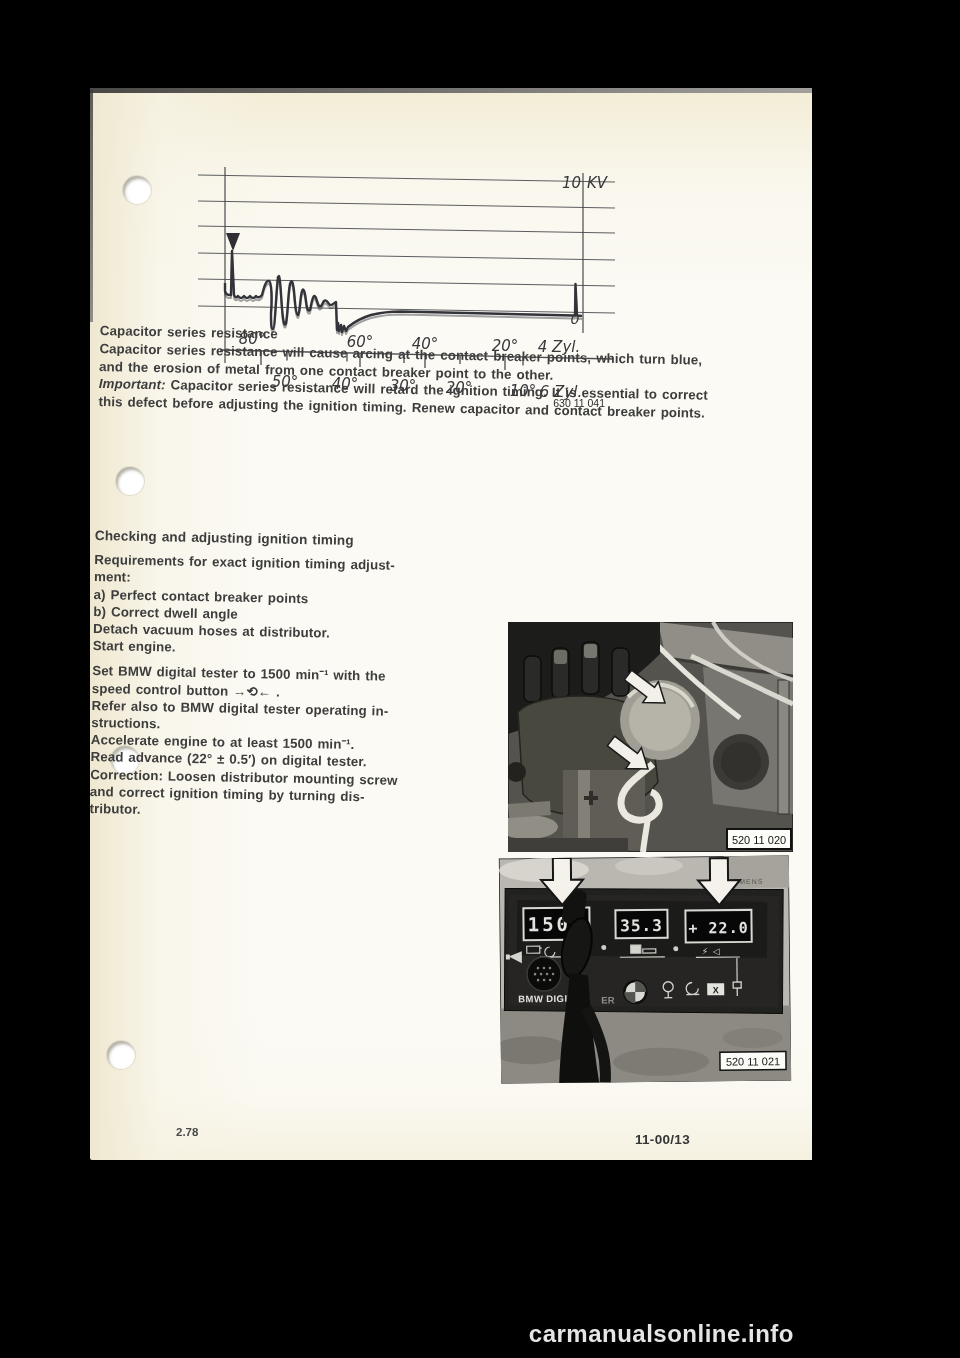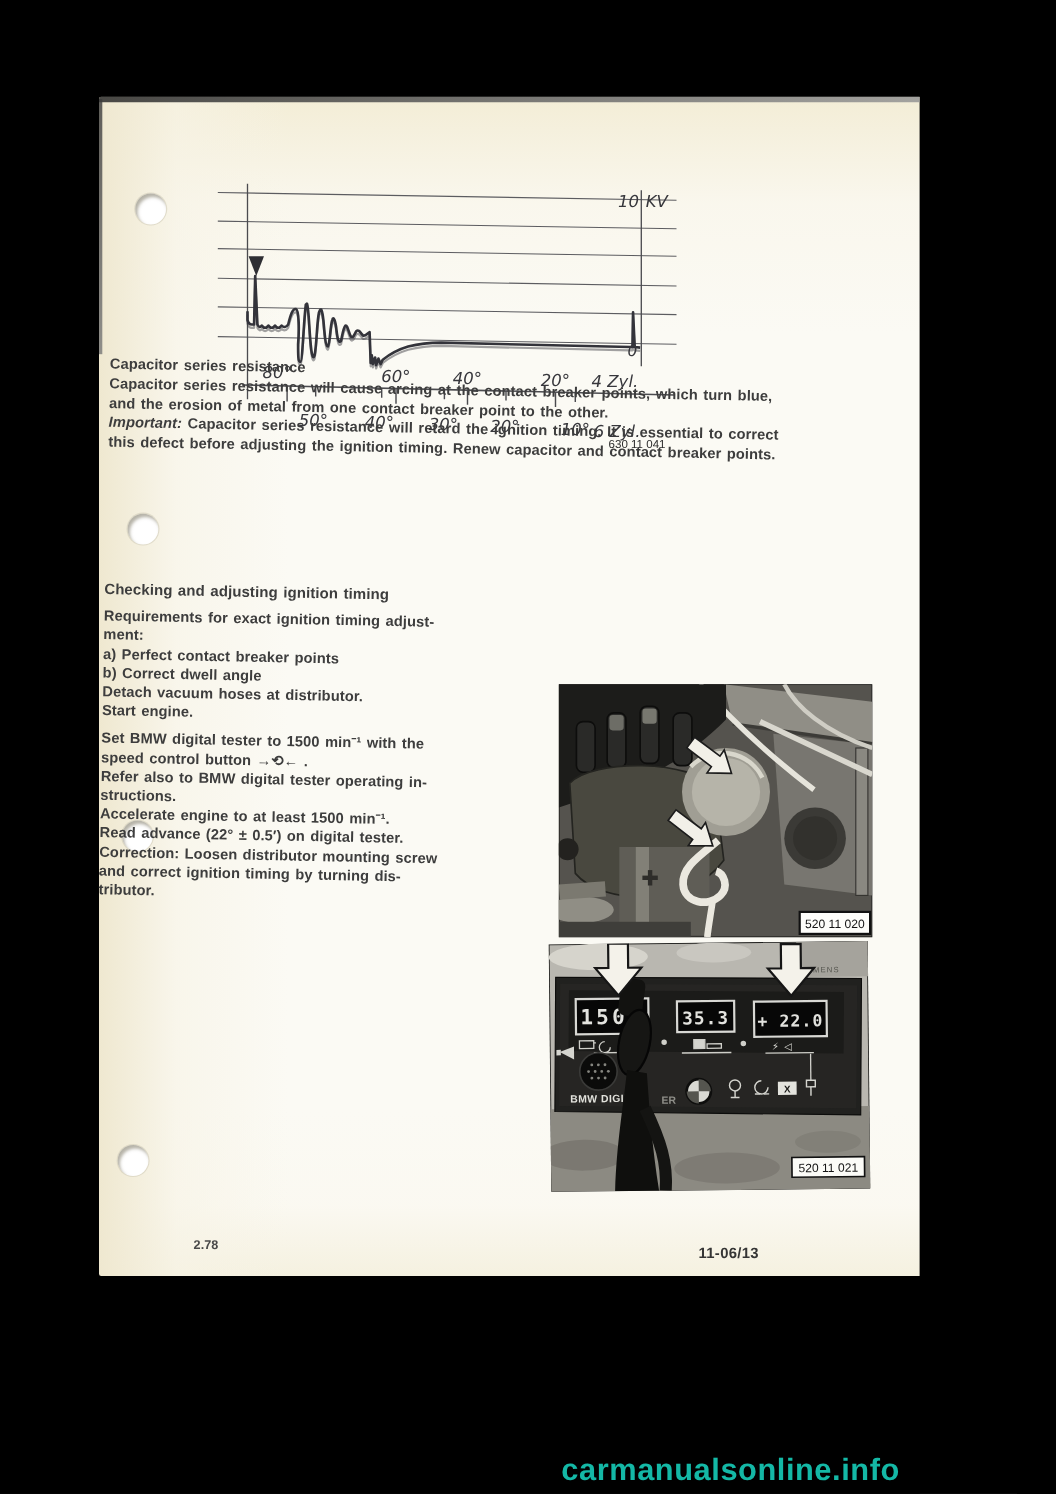--- a/index.html
+++ b/index.html
@@ -1,17 +1,17 @@
 <!DOCTYPE html>
 <html><head>
 <meta charset="utf-8">
 <style>
   html,body{margin:0;padding:0;background:#000;}
   .canvas{position:relative;width:812px;height:1358px;background:#000;overflow:hidden;
-          font-family:"Liberation Sans",sans-serif;padding-left:24px;}
+          font-family:"Liberation Sans",sans-serif;}
   .page{position:absolute;left:90px;top:88px;width:781px;height:1072px;
         background:
           linear-gradient(90deg,#efe8d0 0%,rgba(247,243,229,0.6) 9%,rgba(253,252,246,0) 22%),
           linear-gradient(180deg,#f3edd6 0%,rgba(248,244,230,0.5) 9%,rgba(253,252,246,0) 20%),
           linear-gradient(0deg,#f5f1e0 0%,rgba(250,247,237,0.4) 6%,rgba(253,252,246,0) 14%),
           #fbfaf4;
         border-radius:2px 10px 6px 2px;}
   .scan-topline{position:absolute;left:90px;top:88px;width:781px;height:5px;
         background:linear-gradient(90deg,#2b2b2b,#6f6f6f 60%,#9a9a9a);opacity:.85;border-radius:2px 2px 0 0;}
   .scan-leftline{position:absolute;left:90px;top:90px;width:3px;height:232px;
@@ -23,22 +23,22 @@
        transform:rotate(1.1deg);transform-origin:0 0;letter-spacing:.1px;word-spacing:1.2px;}
   .cap .tline{white-space:nowrap;}
   .timing{left:95px;top:527px;width:340px;font-size:13.3px;line-height:17.2px;
        transform:rotate(1.1deg);transform-origin:0 0;letter-spacing:.1px;word-spacing:1.1px;}
   .timing .tline{white-space:nowrap;}
   .h2{font-size:13.6px;margin-bottom:7px;}
   .gap{height:8px;}
   .fig{position:absolute;margin-top:38px;}
   .footer-left{left:176px;top:1088px;font-size:11.5px;color:#4a4a4a;}
   .footer-right{left:635px;top:1094px;font-size:13.5px;color:#353535;letter-spacing:.3px;}
-  .watermark{position:absolute;right:18px;top:1320px;font-size:28px;font-weight:bold;
-       color:#14b8a6;letter-spacing:.5px;}
+  .watermark{position:absolute;right:18px;top:1320px;font-size:24px;font-weight:bold;
+       color:#e5e5e5;letter-spacing:.5px;}
   em.imp{font-style:italic;}
   svg text{user-select:none;}
 </style>
 </head>
 <body>
 
 <div class="canvas">
   <div class="page"></div>
   <div class="scan-topline"></div>
   <div class="scan-leftline"></div>
@@ -256,15 +256,15 @@
       <polygon points="54,0 72,0 72,22 84,22 63,47 42,22 54,22" fill="#f4f2ea" stroke="#161616" stroke-width="2"></polygon>
     </g>
     <g>
       <polygon points="211,2 229,2 229,24 241,24 220,49 199,24 211,24" fill="#f4f2ea" stroke="#161616" stroke-width="2"></polygon>
     </g>
     <rect x="219" y="196" width="66" height="18" fill="#fbfbf7" stroke="#111" stroke-width="1.5"></rect>
     <text x="252" y="209.5" text-anchor="middle" font-family="Liberation Sans, sans-serif" font-size="11" fill="#151515">520 11 021</text>
   </svg>
 
   <div class="txt fig footer-left">2.78</div>
-  <div class="txt fig footer-right">11-06/13</div>
+  <div class="txt fig footer-right">11-00/13</div>
   <div class="watermark">carmanualsonline.info</div>
 </div>
 
 </body></html>

